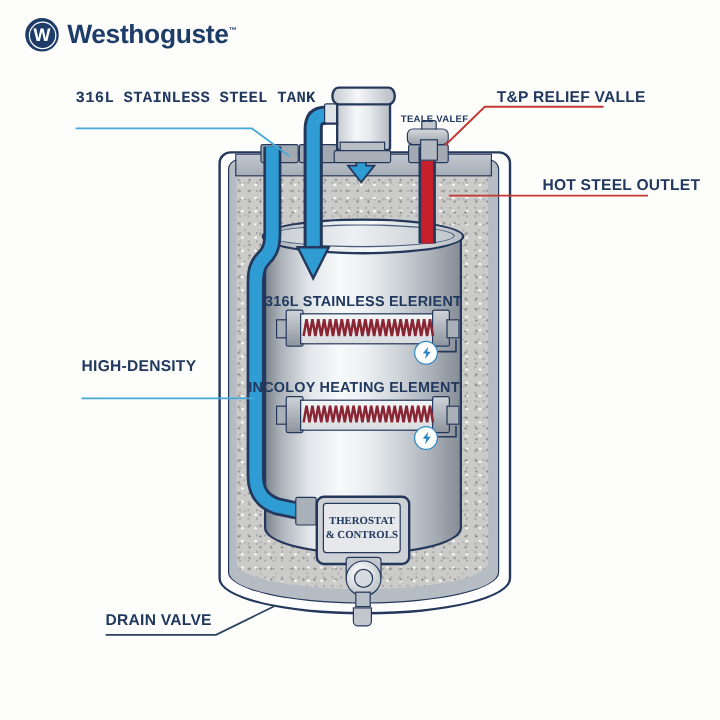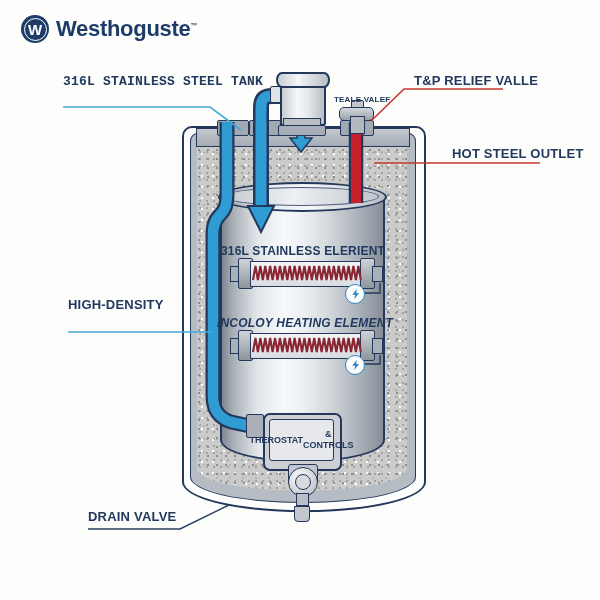--- a/index.html
+++ b/index.html
@@ -62,21 +62,21 @@
   .el-label{width:220px;text-align:center;font-size:12px;font-weight:bold;
     letter-spacing:0.2px;color:#21395e;z-index:6;}
   .bolt-circle{width:18px;height:18px;border-radius:50%;background:#fdfefe;
     border:1.6px solid #2e86c1;display:flex;align-items:center;justify-content:center;z-index:6;}
 
   
   .thermo-outer{left:263px;top:413px;width:75px;height:54px;background:#cdd1d6;
     border:2px solid #24385c;border-radius:7px;z-index:6;}
   .thermo-inner{left:269px;top:419px;width:63px;height:40px;background:#e6e8eb;
     border:1.5px solid #24385c;border-radius:3px;z-index:6;
-    display:flex;align-items:center;justify-content:center;}
+    display:flex;flex-direction:column;align-items:center;justify-content:center;font-family:Liberation Serif, serif;}
   .thermo-text{font-size:9px;font-weight:bold;color:#21395e;line-height:11px;text-align:center;}
   .pipe-fitting{left:246px;top:414px;width:16px;height:22px;background:#aab0b8;
     border:1.6px solid #24385c;border-radius:2px;z-index:5;}
   .drain-plate{left:288px;top:464px;width:28px;height:17px;background:#c2c7cd;
     border:1.6px solid #24385c;border-radius:3px;z-index:6;}
   .drain-outer{left:288px;top:467px;width:28px;height:28px;border-radius:50%;
     background:radial-gradient(circle at 40% 35%,#eceef0 25%,#a9b0b8);
     border:1.8px solid #24385c;z-index:6;}
   .drain-inner{left:295px;top:474px;width:14px;height:14px;border-radius:50%;
     background:#d7dbdf;border:1.5px solid #24385c;z-index:6;}
@@ -149,21 +149,21 @@
     <path d="M380 355 V364 H364" fill="none" stroke="#24385c" stroke-width="1.3"></path>
   </svg>
 
   <div class="abs el-label" style="left:193px;top:244px;">316L STAINLESS ELERIENT</div>
   <div class="abs el-stem" style="left:230px;top:266px;"></div>
   <div class="abs el-cap" style="left:238px;top:258px;"></div>
   <div class="abs el-body" style="left:250px;top:261px;"></div>
   <div class="abs el-cap" style="left:360px;top:258px;"></div>
   <div class="abs el-stem" style="left:372px;top:266px;"></div>
 
-  <div class="abs el-label" style="left:195px;top:316px;font-style:italic;">INCOLOY HEATING ELEMENT</div>
+  <div class="abs el-label" style="left:185px;top:316px;">INCOLOY HEATING ELEMENT</div>
   <div class="abs el-stem" style="left:230px;top:338px;"></div>
   <div class="abs el-cap" style="left:238px;top:330px;"></div>
   <div class="abs el-body" style="left:250px;top:333px;"></div>
   <div class="abs el-cap" style="left:360px;top:330px;"></div>
   <div class="abs el-stem" style="left:372px;top:338px;"></div>
 
   <svg class="layer coils" viewBox="0 0 600 600">
     <path fill="none" stroke="#8a2533" stroke-width="2.1" d="M253 280 l2.45 -14 l2.45 14 l2.45 -14 l2.45 14 l2.45 -14 l2.45 14 l2.45 -14 l2.45 14 l2.45 -14 l2.45 14 l2.45 -14 l2.45 14 l2.45 -14 l2.45 14 l2.45 -14 l2.45 14 l2.45 -14 l2.45 14 l2.45 -14 l2.45 14 l2.45 -14 l2.45 14 l2.45 -14 l2.45 14 l2.45 -14 l2.45 14 l2.45 -14 l2.45 14 l2.45 -14 l2.45 14 l2.45 -14 l2.45 14 l2.45 -14 l2.45 14 l2.45 -14 l2.45 14 l2.45 -14 l2.45 14 l2.45 -14 l2.45 14 l2.45 -14 l2.45 14 l2.45 -14 l2.45 14"></path>
     <path fill="none" stroke="#8a2533" stroke-width="2.1" d="M253 352 l2.45 -14 l2.45 14 l2.45 -14 l2.45 14 l2.45 -14 l2.45 14 l2.45 -14 l2.45 14 l2.45 -14 l2.45 14 l2.45 -14 l2.45 14 l2.45 -14 l2.45 14 l2.45 -14 l2.45 14 l2.45 -14 l2.45 14 l2.45 -14 l2.45 14 l2.45 -14 l2.45 14 l2.45 -14 l2.45 14 l2.45 -14 l2.45 14 l2.45 -14 l2.45 14 l2.45 -14 l2.45 14 l2.45 -14 l2.45 14 l2.45 -14 l2.45 14 l2.45 -14 l2.45 14 l2.45 -14 l2.45 14 l2.45 -14 l2.45 14 l2.45 -14 l2.45 14 l2.45 -14 l2.45 14"></path>
   </svg>

